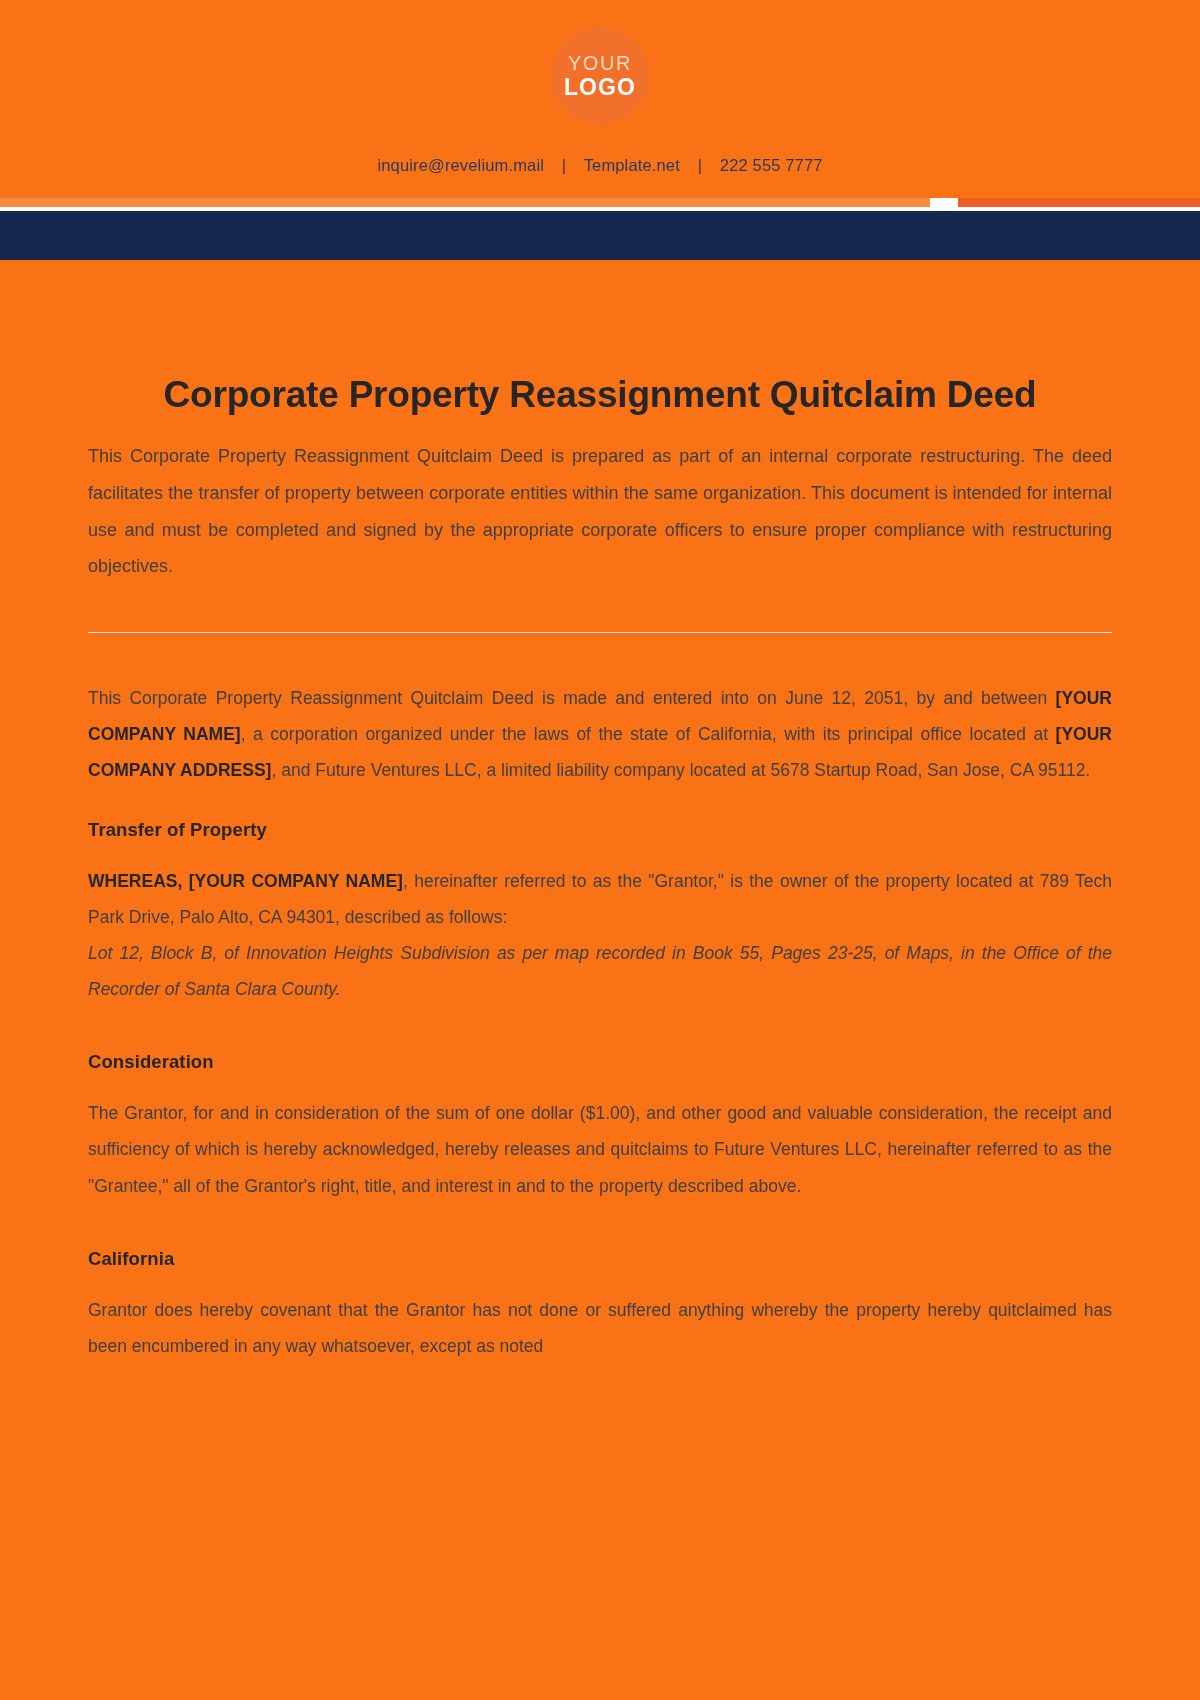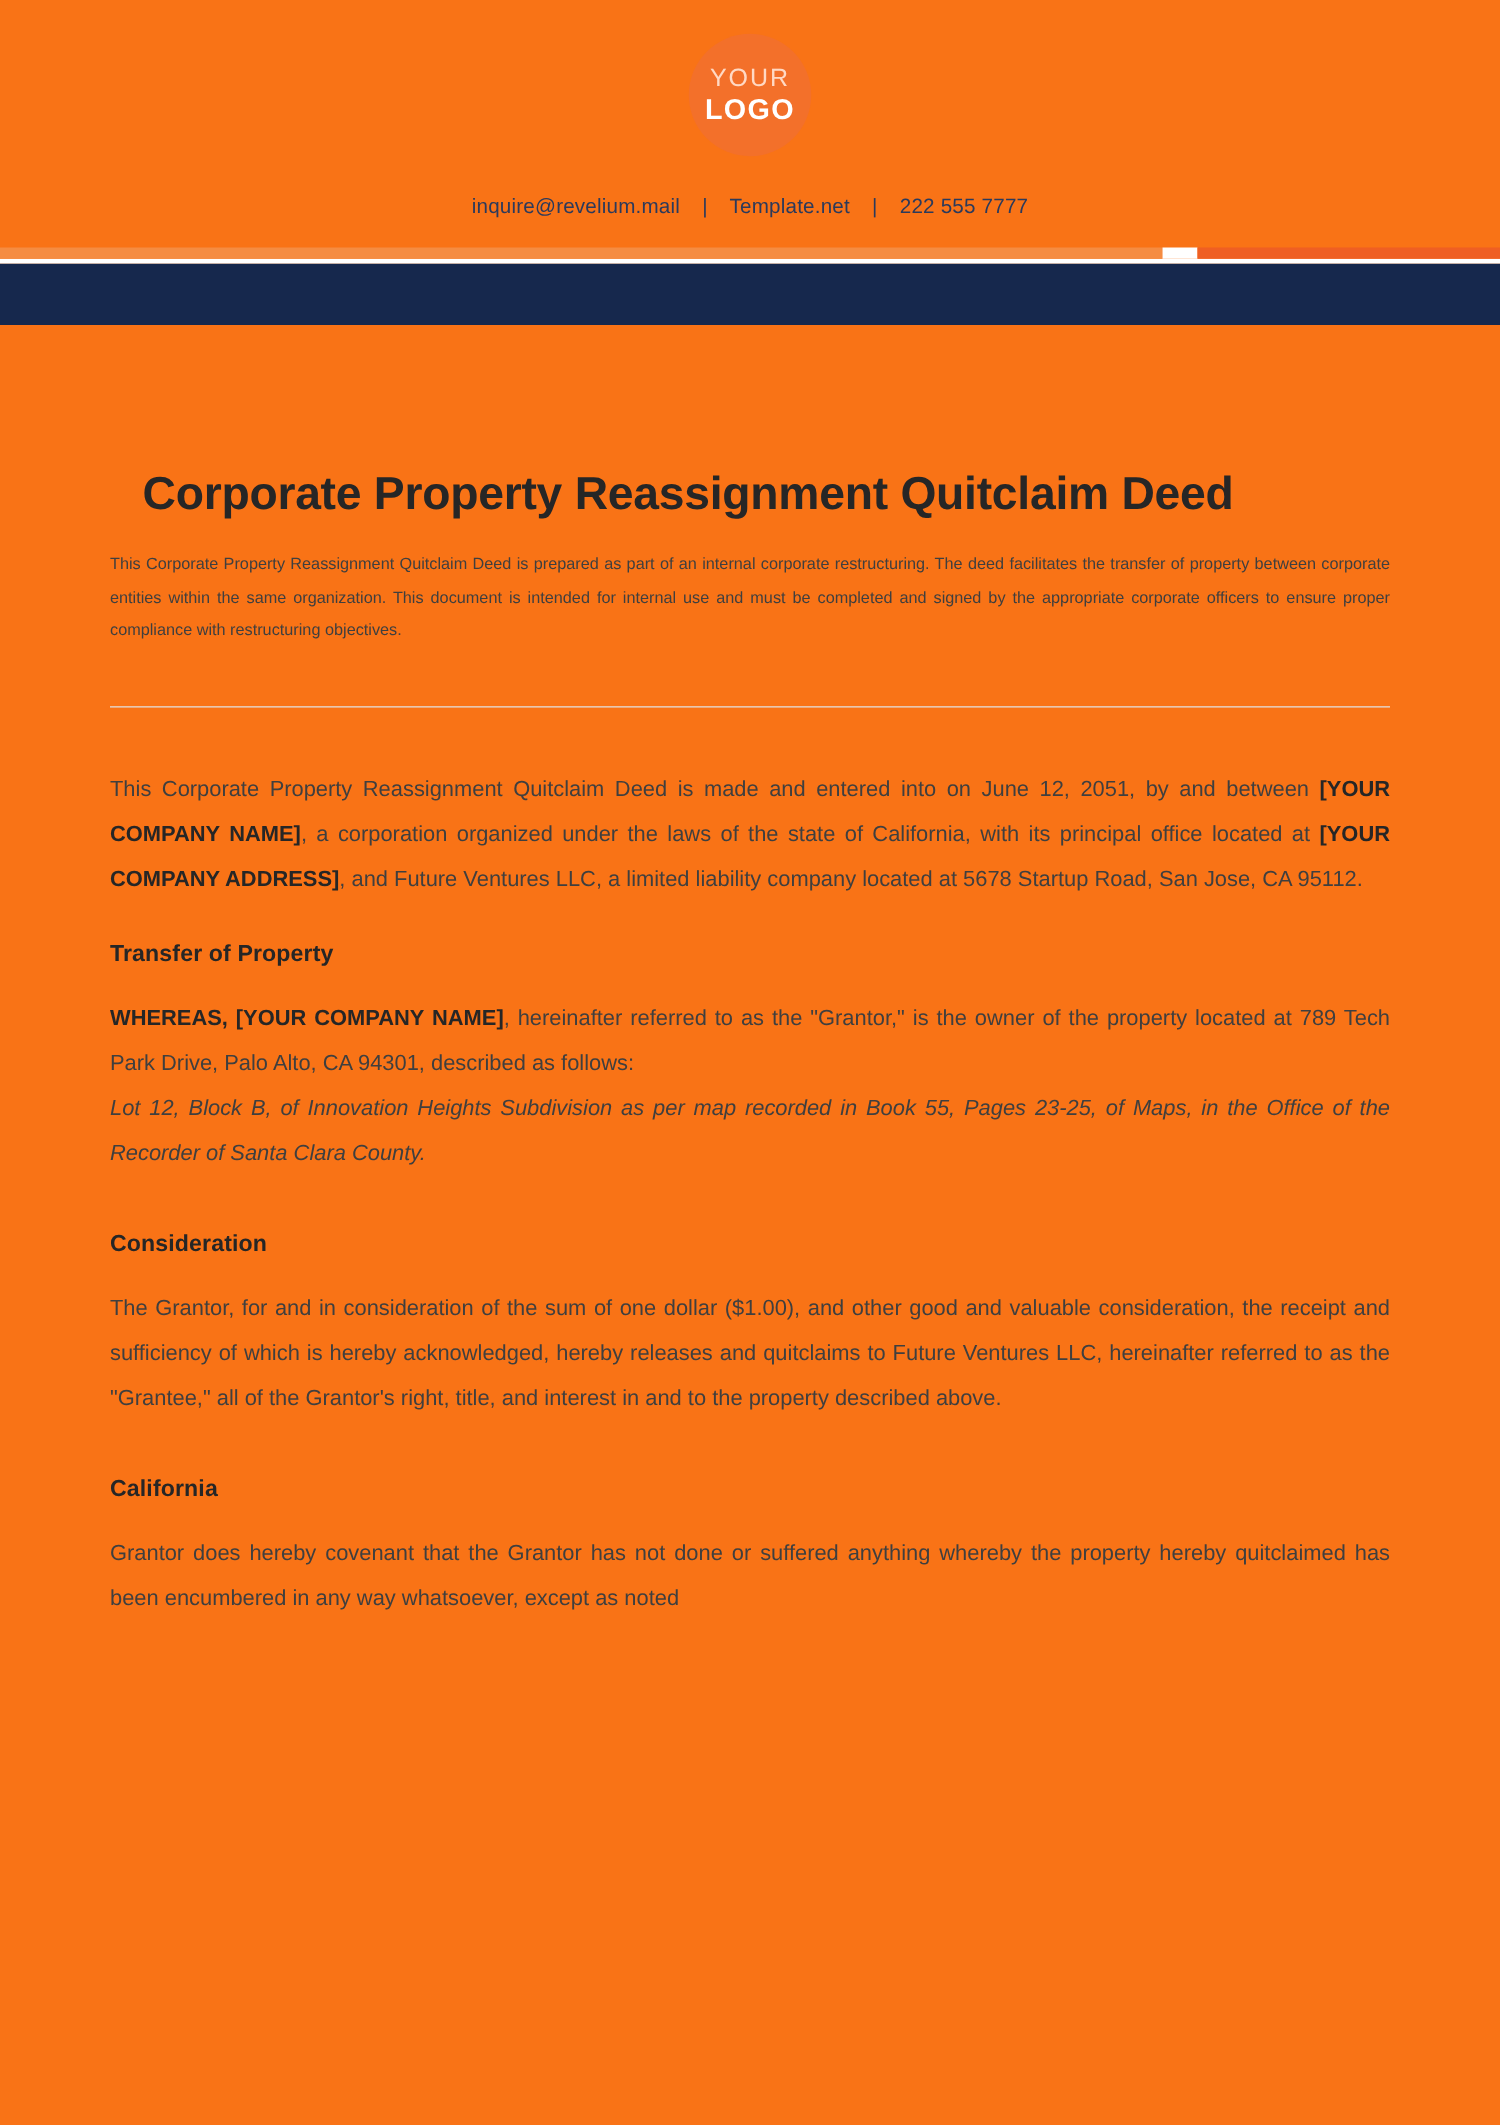--- a/index.html
+++ b/index.html
@@ -108,27 +108,28 @@
   .content {
     padding:0 88px;
   }
 
   .doc-title {
     margin-top:110px;
     font-size:37px;
     line-height:1.33;
     font-weight:700;
     color:#262626;
+    text-align:center;
     letter-spacing:-0.2px;
     padding:0 26px;
   }
 
   .intro {
     margin-top:19px;
-    font-size:13px;
+    font-size:18px;
     line-height:2.04;
     text-align:justify;
     color:#3f3f3f;
   }
 
   .divider {
     margin-top:47px;
     border-top:1px solid #e2e2e2;
     width:100%;
   }

